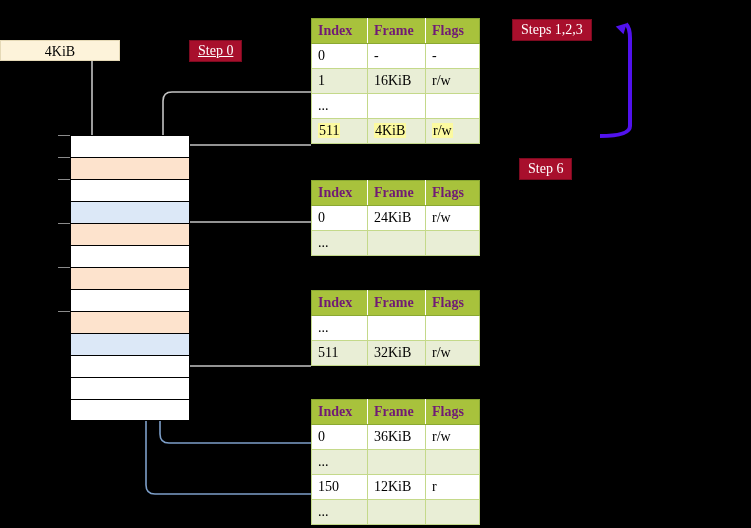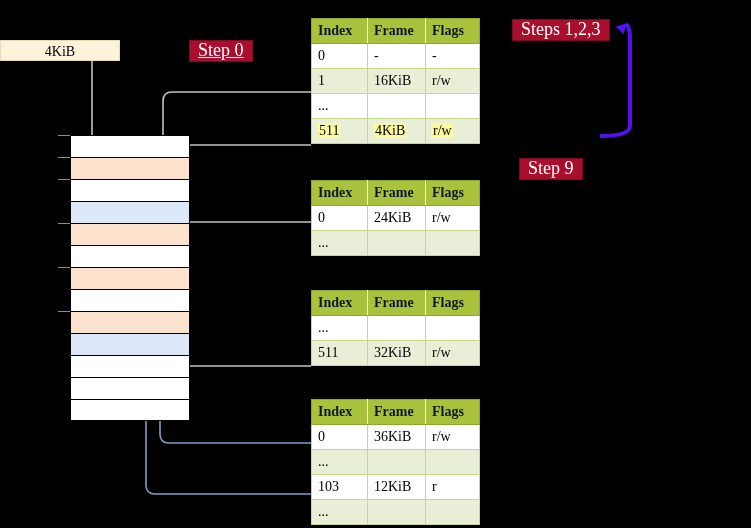--- a/index.html
+++ b/index.html
@@ -7,21 +7,21 @@
     width:751px;height:528px;position:relative;overflow:hidden;
     font-family:"Liberation Serif", serif;
     color:#000;
   }
   .stage{position:absolute;left:0;top:0;width:751px;height:528px;}
 
   
   .badge{
     position:absolute;
     font-family:"Liberation Serif", serif;
-    font-size:18px;
+    font-size:14px;
     color:#ffffff;
     padding:2px 8px 3px 8px;
     white-space:nowrap;
     line-height:15px;
   }
   .badge-red{background:#a80f2c;border:1px solid #7d0a20;}
   .badge-blue{background:#5112ee;border:1px solid #3a0bb5;}
 
   #badge-step0{left:189px;top:40px;text-decoration:underline;}
   #badge-steps123{left:512px;top:19px;}
@@ -63,21 +63,21 @@
   .ptable{
     position:absolute;
     border-collapse:collapse;
     border:1px solid #8aa832;
     font-size:14px;
     background:#ffffff;
     table-layout:fixed;
   }
   .ptable th{
     background:#a8c23c;
-    color:#0f172a;
+    color:#701a75;
     font-weight:bold;
     text-align:left;
     padding:3px 6px 4px 6px;
     border-right:1px solid #ffffff;
     border-bottom:1px solid #8aa832;
     font-size:14px;
     line-height:17px;
   }
   .ptable th:last-child{border-right:none;}
   .ptable td{
@@ -161,21 +161,21 @@
       <div class="tick" style="left: -12px; top: 0px;"></div>
       <div class="tick" style="left: -12px; top: 22px;"></div>
       <div class="tick" style="left: -12px; top: 44px;"></div>
       <div class="tick" style="left: -12px; top: 88px;"></div>
       <div class="tick" style="left: -12px; top: 132px;"></div>
       <div class="tick" style="left: -12px; top: 176px;"></div>
     </div>
 
   <div class="badge badge-red" id="badge-step0">Step 0</div>
   <div class="badge badge-red" id="badge-steps123">Steps 1,2,3</div>
-  <div class="badge badge-red" id="badge-step4">Step 9</div>
+  <div class="badge badge-red" id="badge-step4">Step 6</div>
 
   <table class="ptable" id="table-l4">
       <colgroup>
         <col class="c-index">
         <col class="c-frame">
         <col class="c-flags">
       </colgroup>
       <thead>
         <tr>
           <th>Index</th>
@@ -276,21 +276,21 @@
           <td>0</td>
           <td>36KiB</td>
           <td>r/w</td>
         </tr>
         <tr class="alt">
           <td>...</td>
           <td></td>
           <td></td>
         </tr>
         <tr class="white">
-          <td>103</td>
+          <td>150</td>
           <td>12KiB</td>
           <td>r</td>
         </tr>
         <tr class="alt">
           <td>...</td>
           <td></td>
           <td></td>
         </tr>
       </tbody>
     </table>

